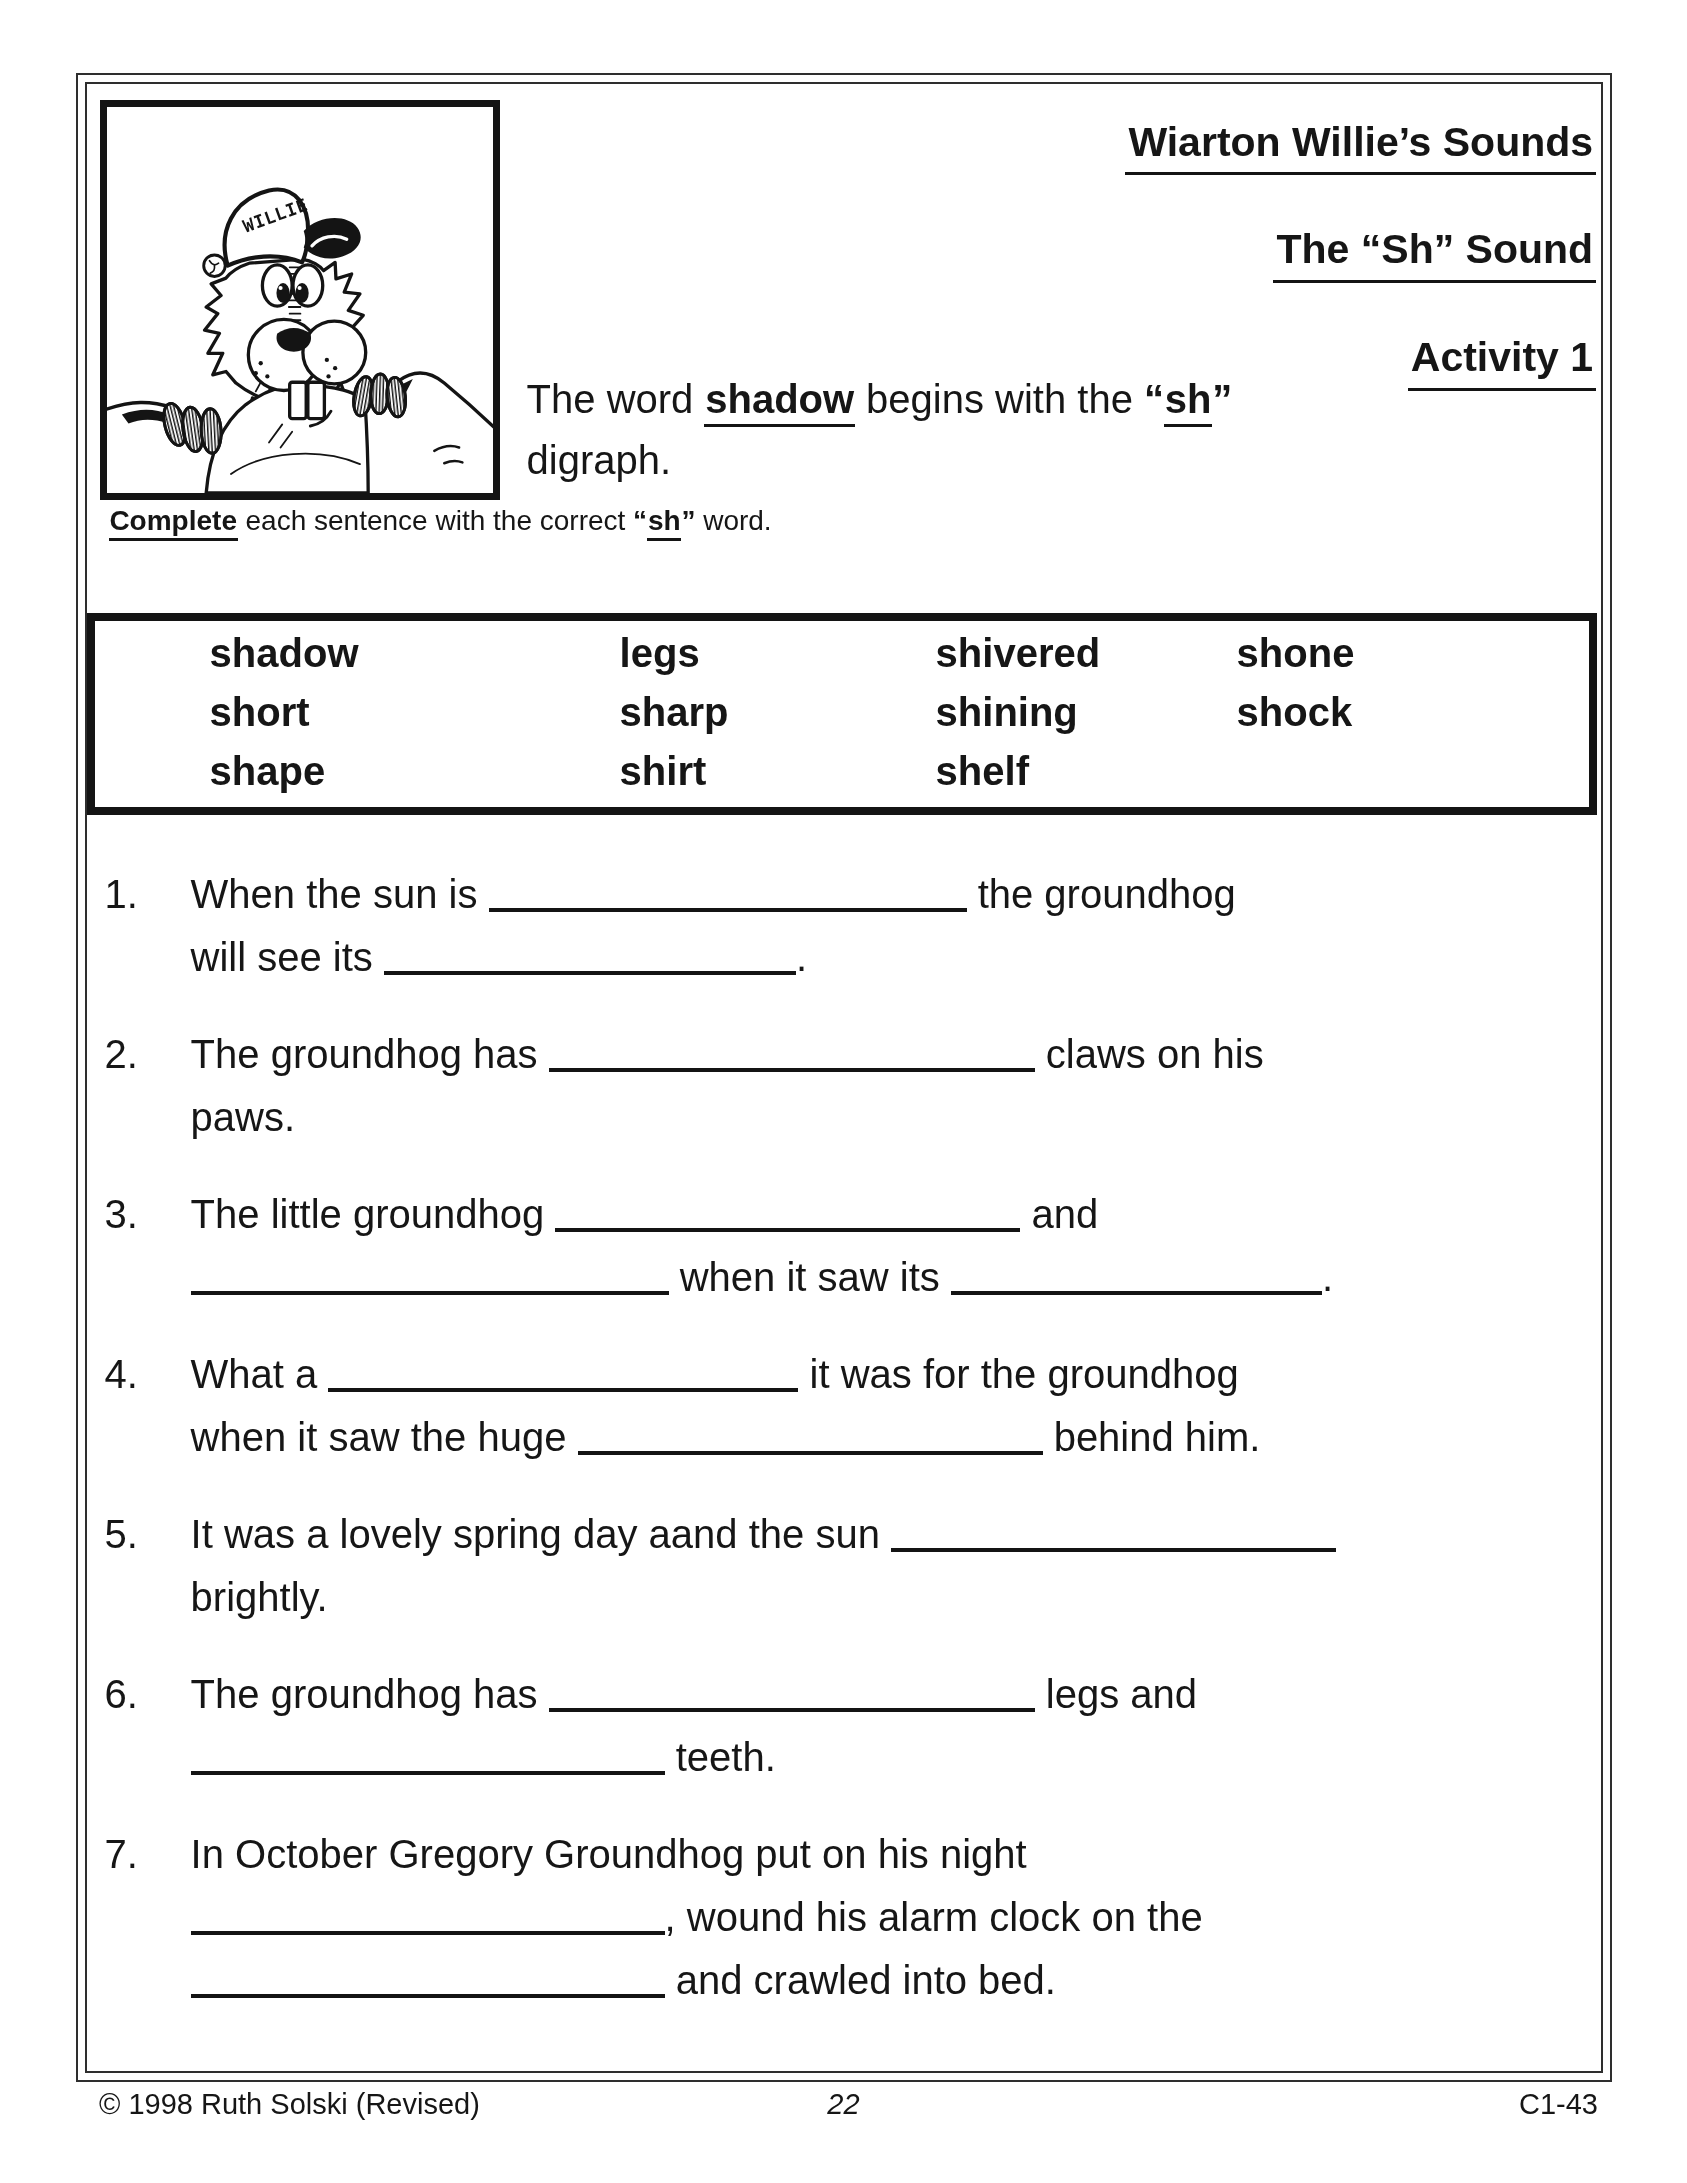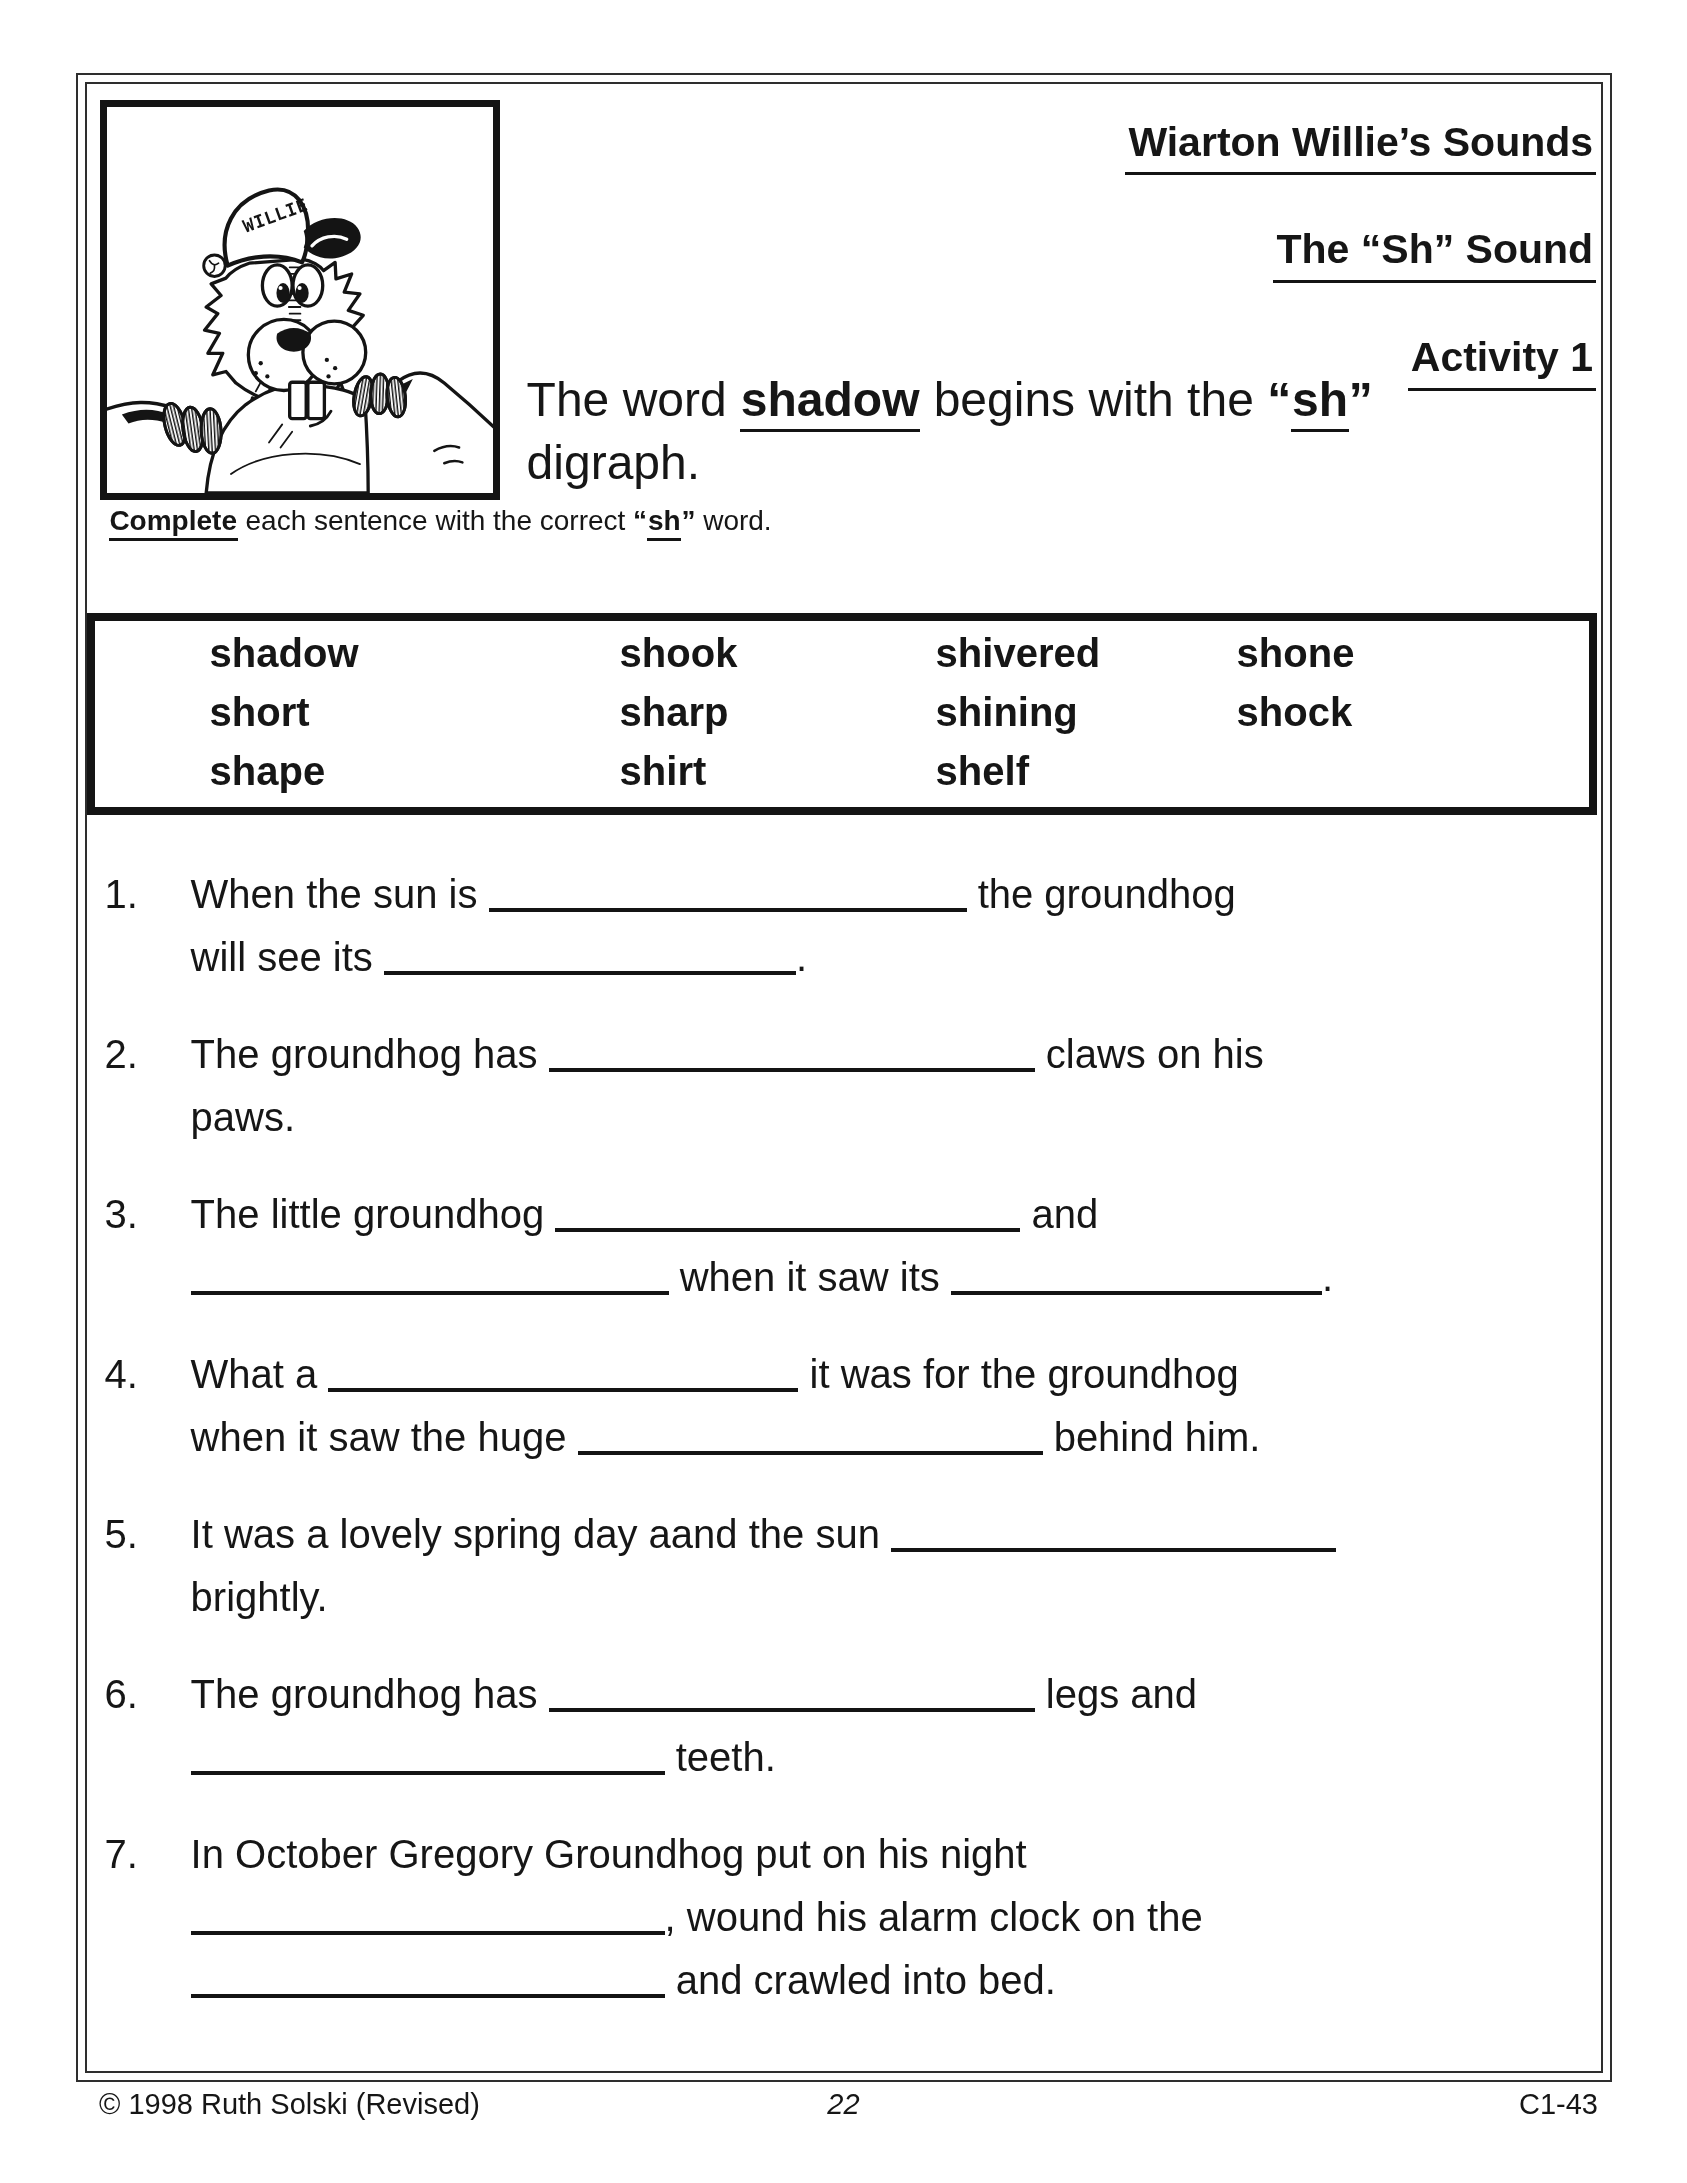--- a/index.html
+++ b/index.html
@@ -40,21 +40,21 @@
   .title-row { margin:0 0 51px 0; font-size:41px; font-weight:bold; line-height:1.15; }
   .tl {
     display:inline-block;
     border-bottom:3.3px solid #141414;
     padding:0 3.3px 6.6px 3.3px;
   }
 
   
   .intro {
     position:absolute; left:440px; top:285px; right:25px;
-    font-size:48px; line-height:61px;
+    font-size:40px; line-height:61px;
   }
   .b  { font-weight:bold; }
   .bu {
     display:inline-block; font-weight:bold;
     border-bottom:3.3px solid #141414;
     padding:0 0.8px 2.5px 0.8px; line-height:1.12;
   }
 
   
   .instruction {
@@ -212,21 +212,21 @@
         <div class="title-row"><span class="tl">Activity 1</span></div>
       </div>
 
       <div class="intro"><span>The word </span><span class="bu">shadow</span><span> begins with the </span><span class="b">“</span><span class="bu">sh</span><span class="b">”</span><br><span>digraph.</span></div>
 
       <div class="instruction"><span class="bu">Complete</span><span> each sentence with the correct </span><span class="b">“</span><span class="bu">sh</span><span class="b">”</span><span> word.</span></div>
 
       <div class="word-box">
         <div class="wb-grid" id="wb-grid">
             <span class="wb-word">shadow</span>
-            <span class="wb-word">shook</span>
+            <span class="wb-word">legs</span>
             <span class="wb-word">shivered</span>
             <span class="wb-word">shone</span>
             <span class="wb-word">short</span>
             <span class="wb-word">sharp</span>
             <span class="wb-word">shining</span>
             <span class="wb-word">shock</span>
             <span class="wb-word">shape</span>
             <span class="wb-word">shirt</span>
             <span class="wb-word">shelf</span>
             <span class="wb-word"></span>

